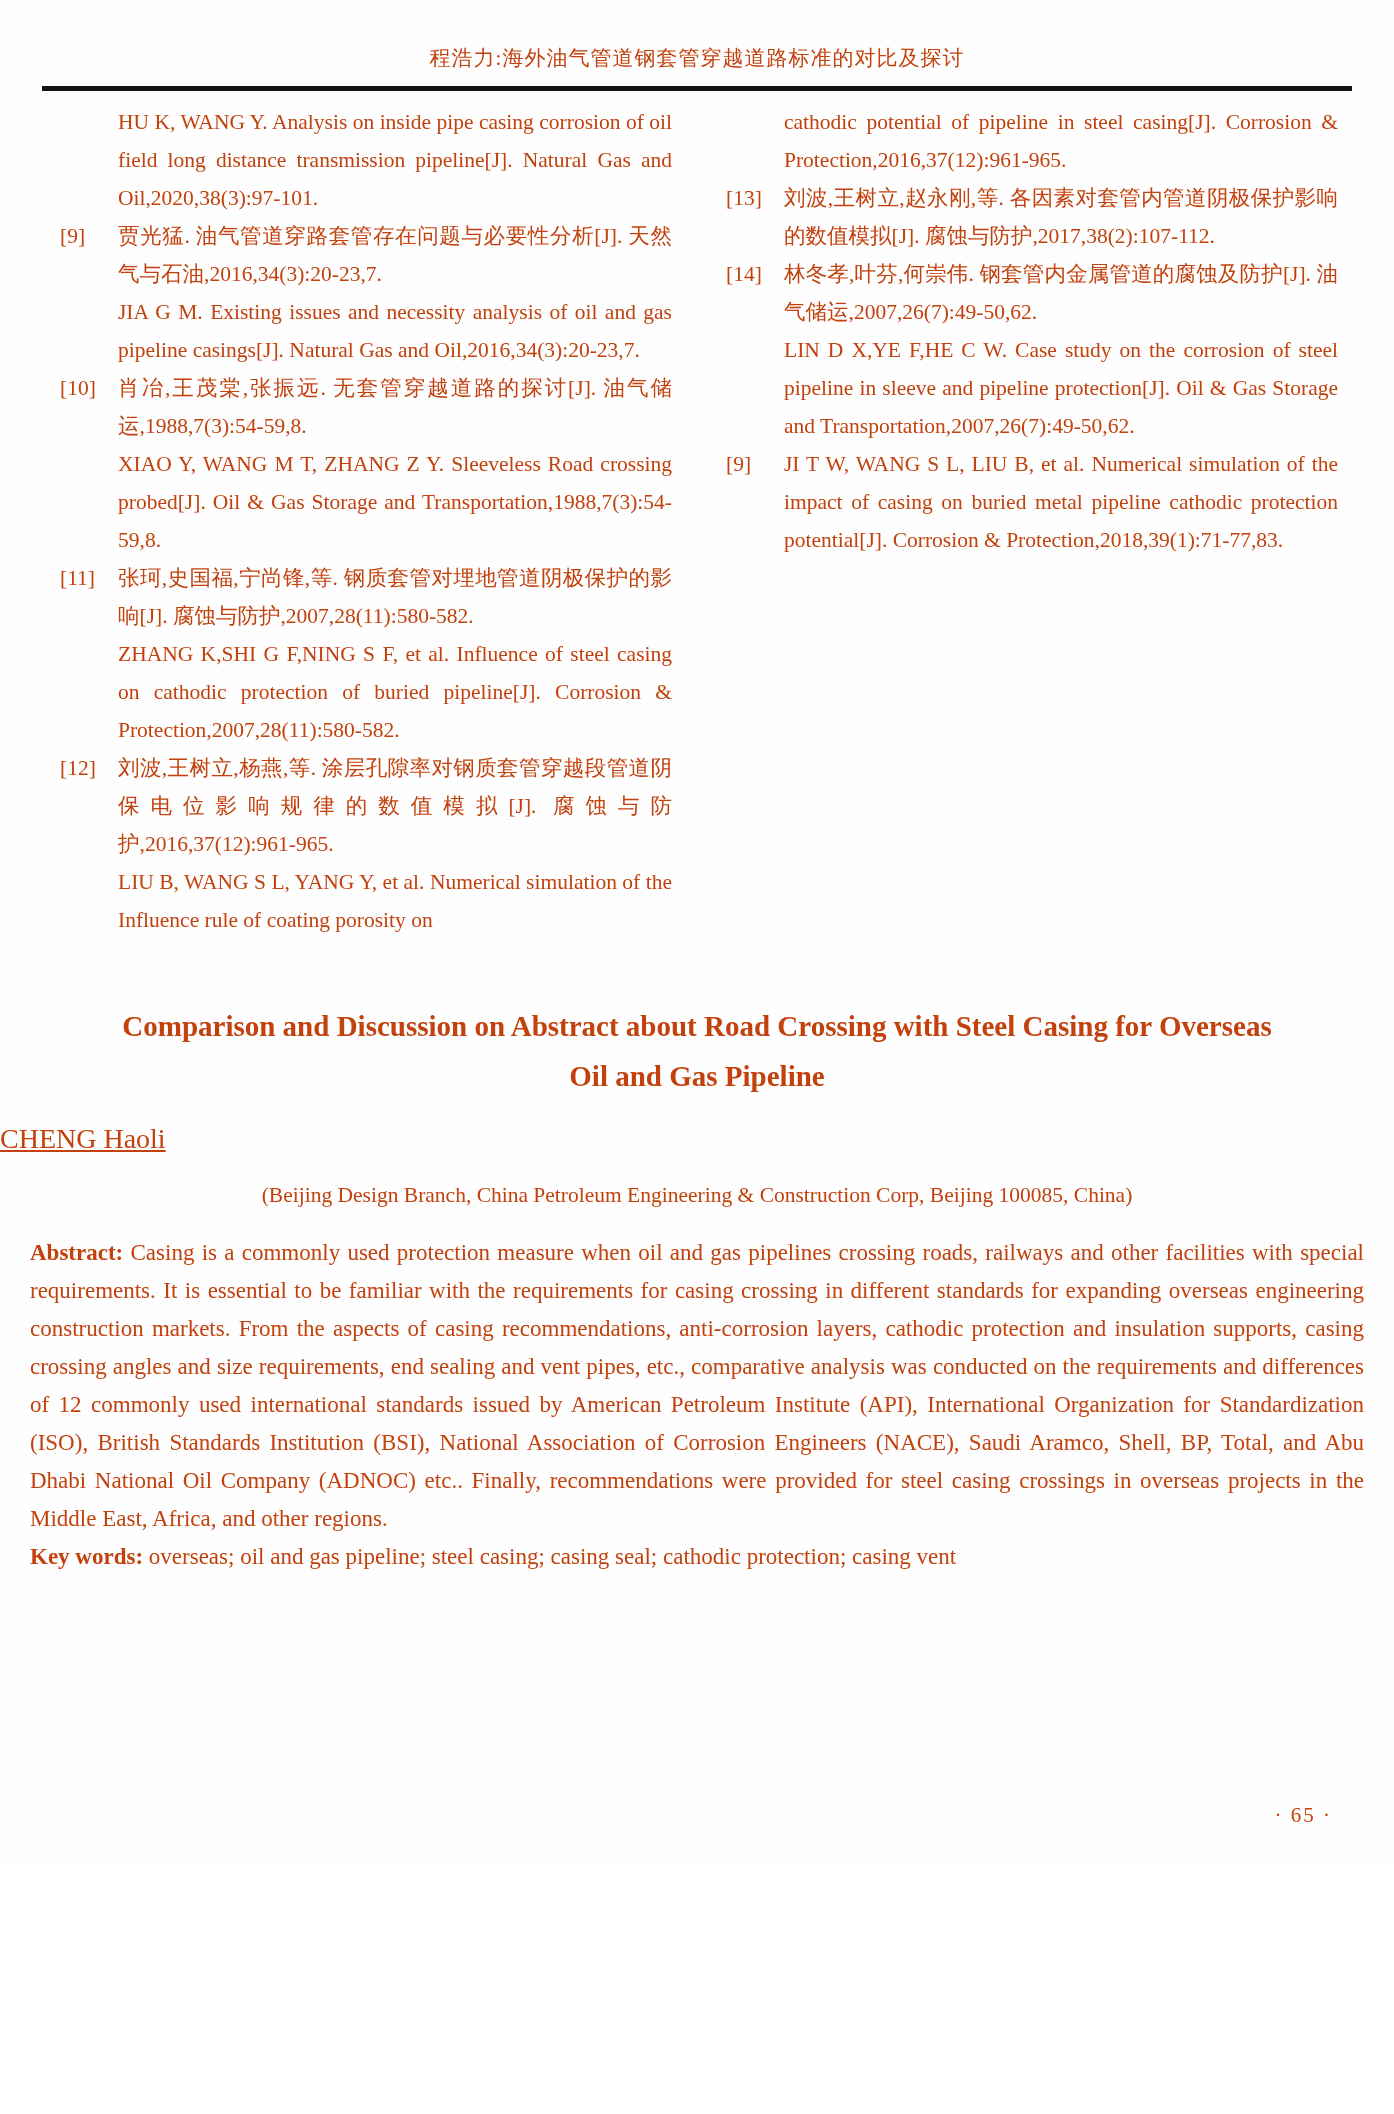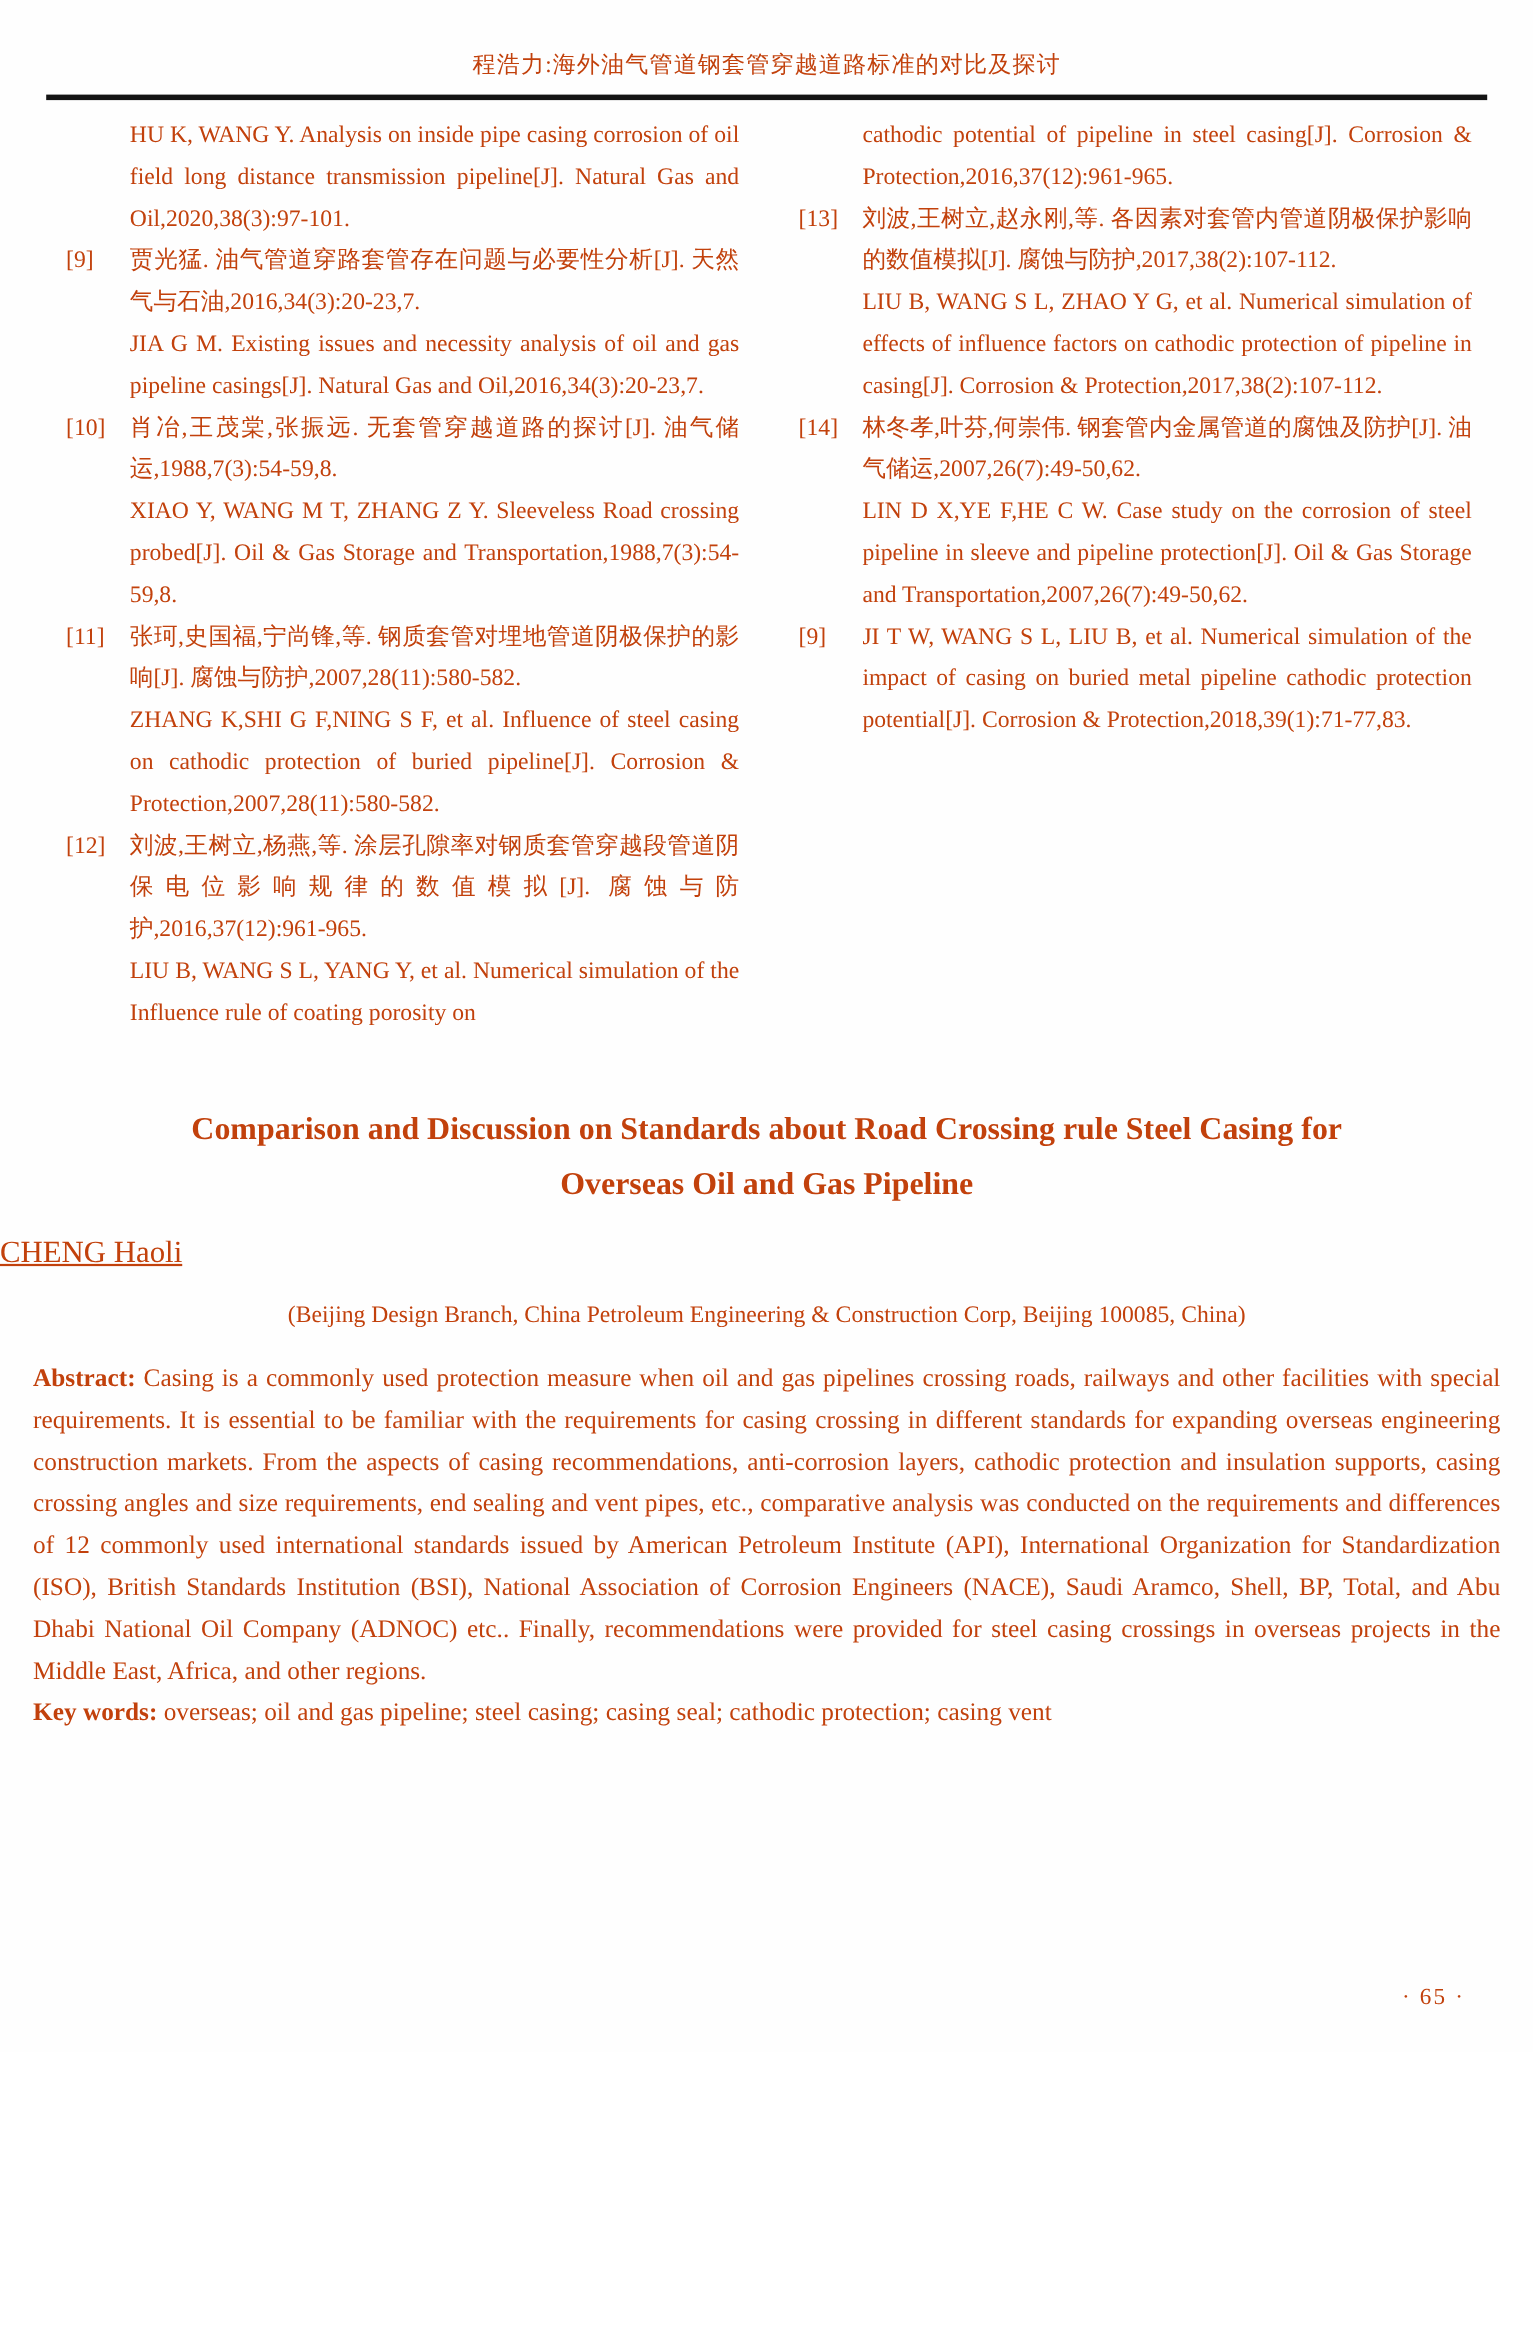--- a/index.html
+++ b/index.html
@@ -134,21 +134,20 @@
         <div class="ref-body">
 
           <div class="ref-en">cathodic potential of pipeline in steel casing[J]. Corrosion &amp; Protection,2016,37(12):961-965.</div>
         </div>
       </div>
 
       <div class="ref-entry">
         <span class="ref-label">[13]</span>
         <div class="ref-body">
           <div class="ref-zh">刘波,王树立,赵永刚,等. 各因素对套管内管道阴极保护影响的数值模拟[J]. 腐蚀与防护,2017,38(2):107-112.</div>
-          <div class="ref-en">LIU B, WANG S L, ZHAO Y G, et al. Numerical simulation of effects of influence factors on cathodic protection of pipeline in casing[J]. Corrosion &amp; Protection,2017,38(2):107-112.</div>
         </div>
       </div>
 
       <div class="ref-entry">
         <span class="ref-label">[14]</span>
         <div class="ref-body">
           <div class="ref-zh">林冬孝,叶芬,何崇伟. 钢套管内金属管道的腐蚀及防护[J]. 油气储运,2007,26(7):49-50,62.</div>
           <div class="ref-en">LIN D X,YE F,HE C W. Case study on the corrosion of steel pipeline in sleeve and pipeline protection[J]. Oil &amp; Gas Storage and Transportation,2007,26(7):49-50,62.</div>
         </div>
       </div>
@@ -157,21 +156,21 @@
         <span class="ref-label">[9]</span>
         <div class="ref-body">
           <div class="ref-en">JI T W, WANG S L, LIU B, et al. Numerical simulation of the impact of casing on buried metal pipeline cathodic protection potential[J]. Corrosion &amp; Protection,2018,39(1):71-77,83.</div>
         </div>
       </div>
 
     </div>
 
   </div>
 
-  <div class="article-title">Comparison and Discussion on Standards about Road Crossing rule Steel Casing for Overseas Oil and Gas Pipeline</div>
+  <div class="article-title">Comparison and Discussion on Abstract about Road Crossing with Steel Casing for Overseas Oil and Gas Pipeline</div>
   <div class="author">CHENG Haoli</div>
   <div class="affiliation">(Beijing Design Branch, China Petroleum Engineering &amp; Construction Corp, Beijing 100085, China)</div>
 
   <p class="abstract"><span class="lead-label">Abstract:</span><span> Casing is a commonly used protection measure when oil and gas pipelines crossing roads, railways and other facilities with special requirements. It is essential to be familiar with the requirements for casing crossing in different standards for expanding overseas engineering construction markets. From the aspects of casing recommendations, anti-corrosion layers, cathodic protection and insulation supports, casing crossing angles and size requirements, end sealing and vent pipes, etc., comparative analysis was conducted on the requirements and differences of 12 commonly used international standards issued by American Petroleum Institute (API), International Organization for Standardization (ISO), British Standards Institution (BSI), National Association of Corrosion Engineers (NACE), Saudi Aramco, Shell, BP, Total, and Abu Dhabi National Oil Company (ADNOC) etc.. Finally, recommendations were provided for steel casing crossings in overseas projects in the Middle East, Africa, and other regions.</span></p>
 
   <p class="keywords"><span class="lead-label">Key words:</span><span> overseas; oil and gas pipeline; steel casing; casing seal; cathodic protection; casing vent</span></p>
 
   <div class="page-number">· 65 ·</div>
 
 </div>

